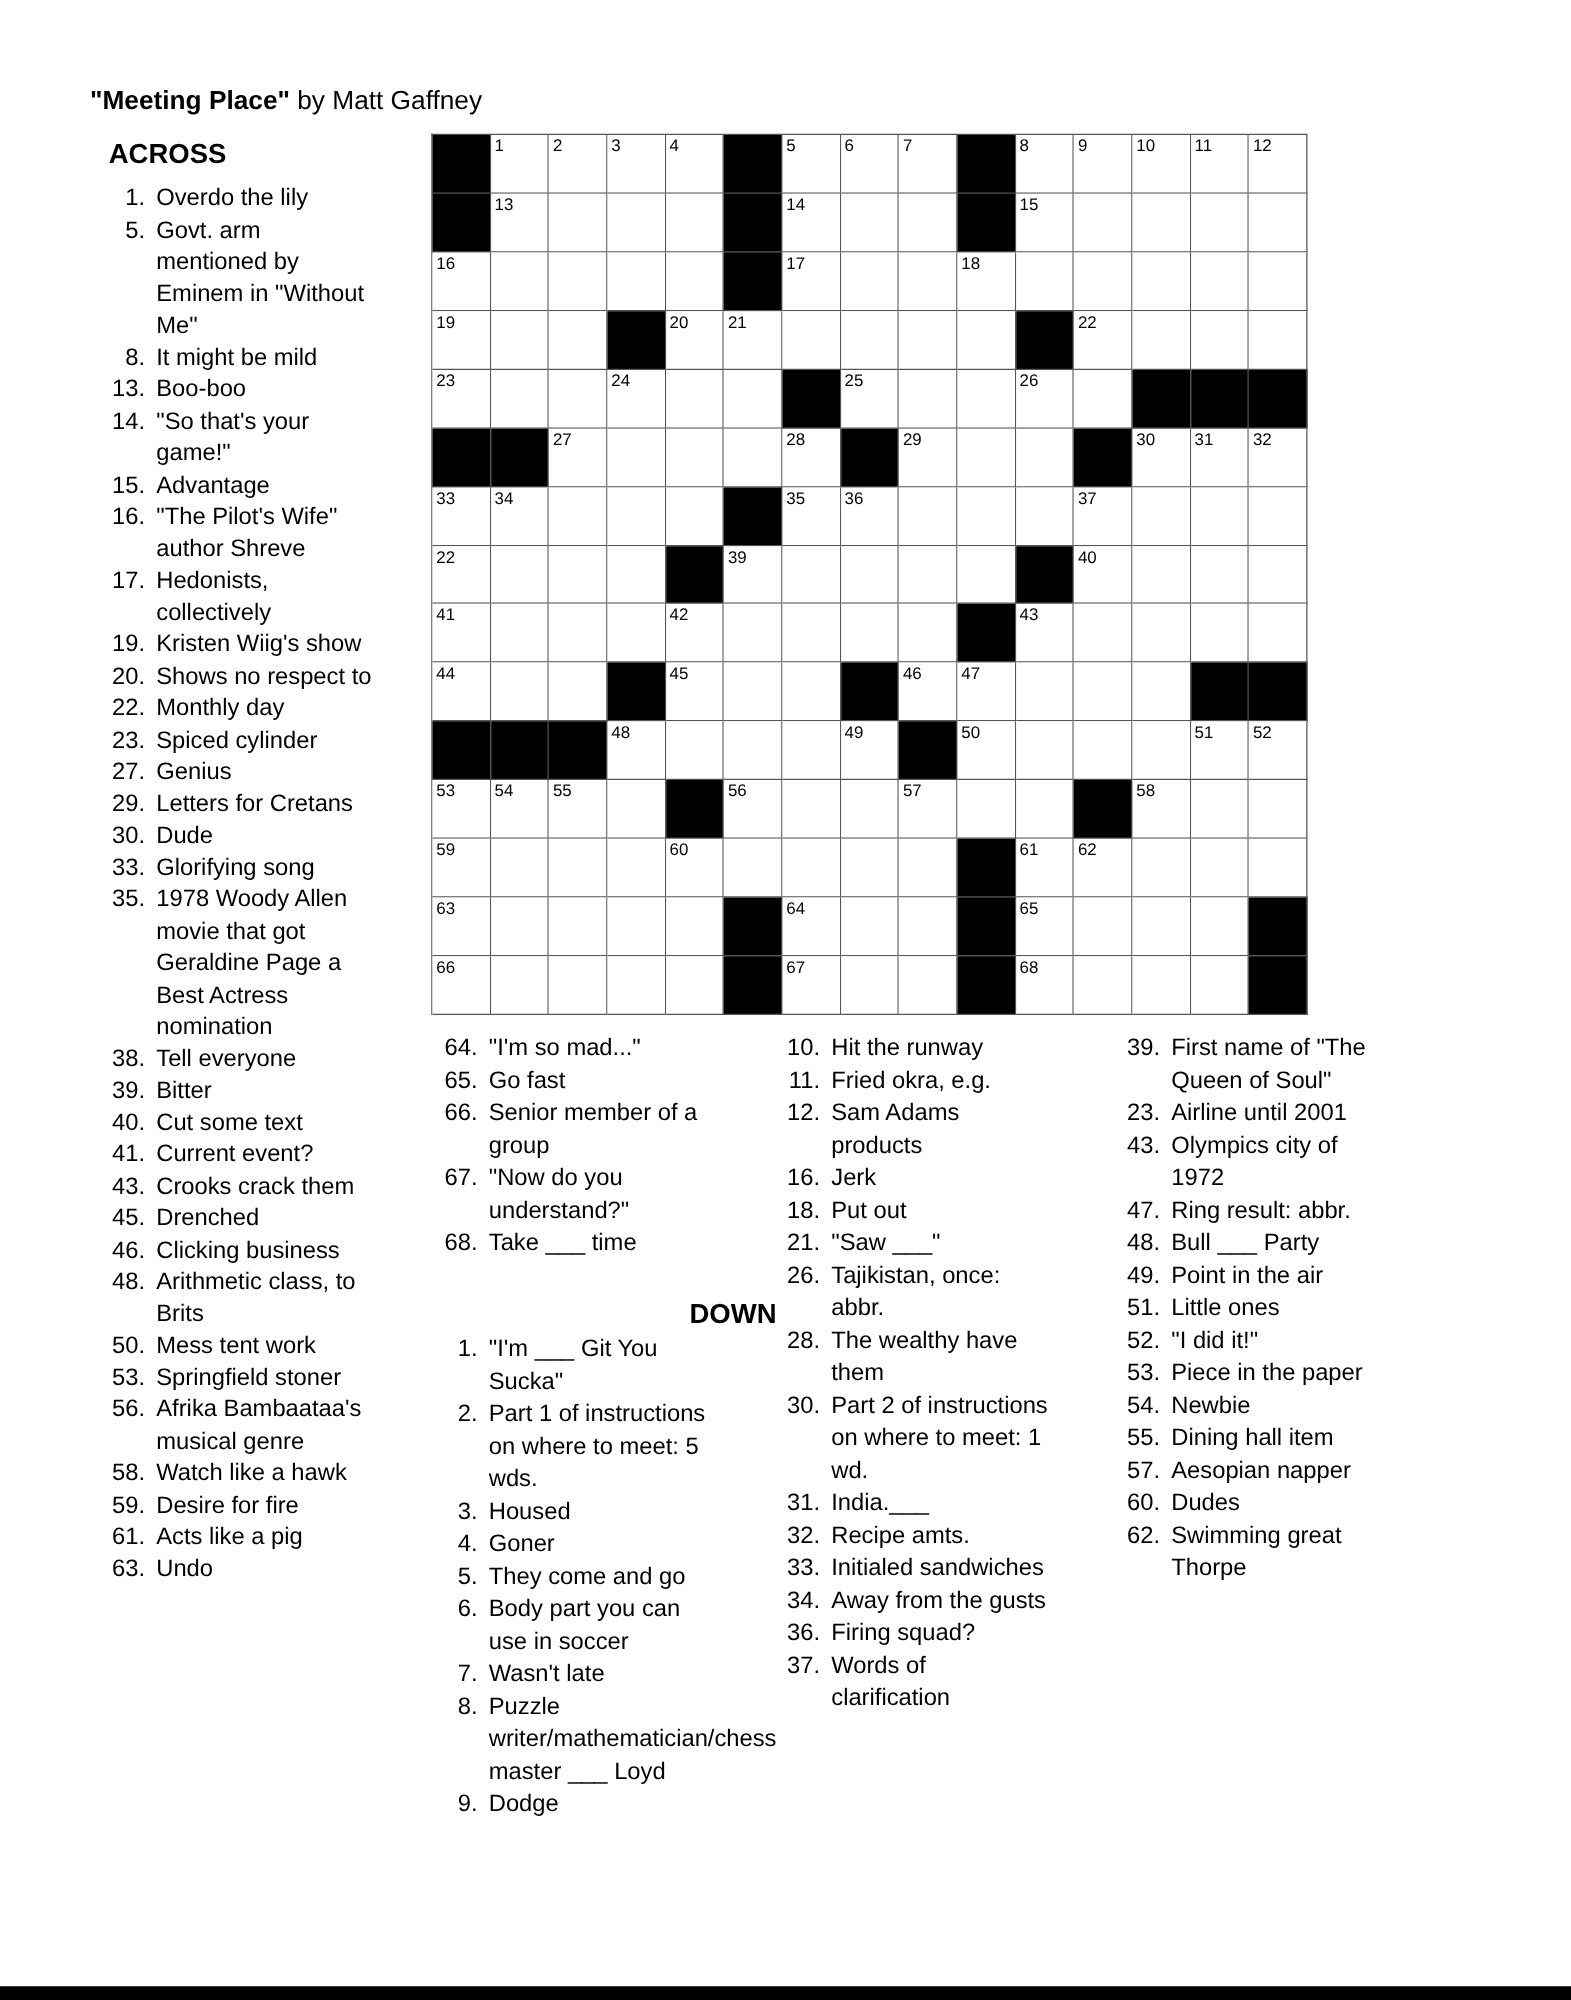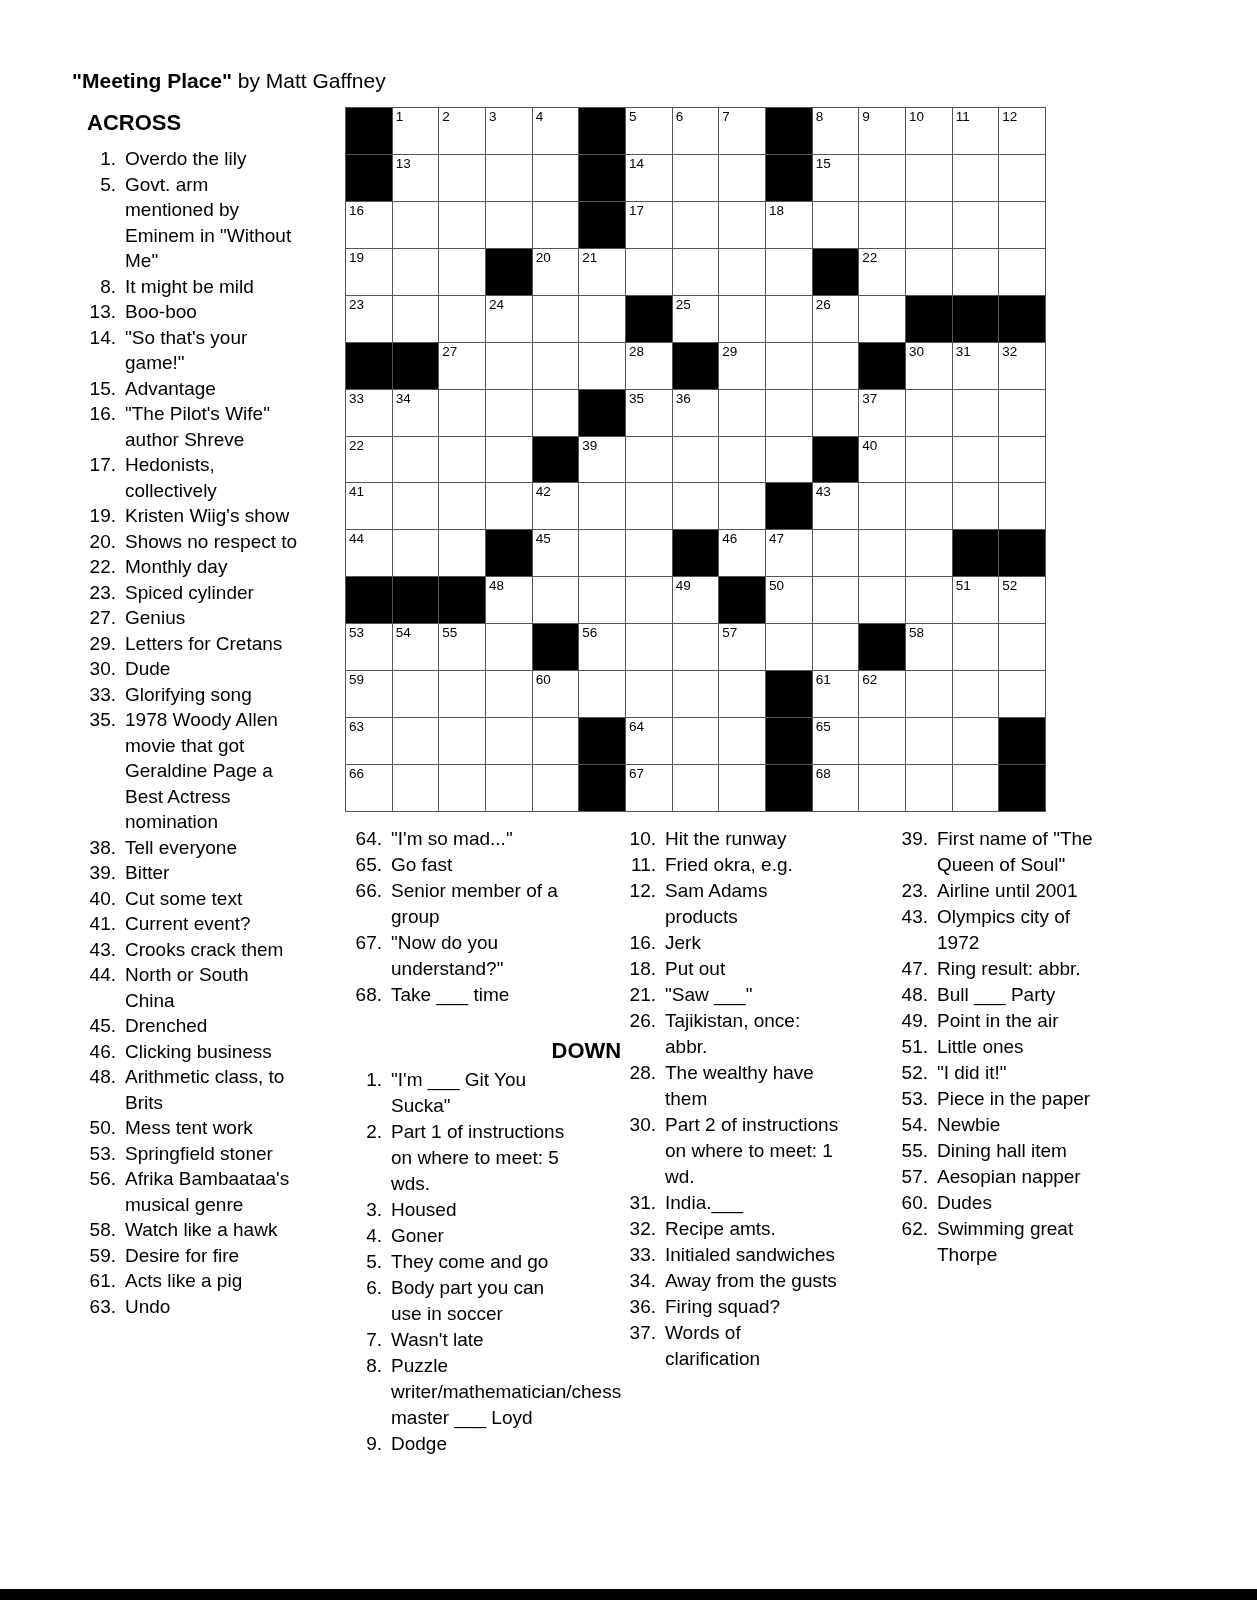--- a/index.html
+++ b/index.html
@@ -499,25 +499,20 @@
       </div>
       <div class="clue">
         <span class="clue-num">41.</span>
         <span class="clue-text">Current event?</span>
       </div>
       <div class="clue">
         <span class="clue-num">43.</span>
         <span class="clue-text">Crooks crack them</span>
       </div>
       <div class="clue">
-        <span class="clue-num">44.</span>
-        <span class="clue-text">North or South
-China</span>
-      </div>
-      <div class="clue">
         <span class="clue-num">45.</span>
         <span class="clue-text">Drenched</span>
       </div>
       <div class="clue">
         <span class="clue-num">46.</span>
         <span class="clue-text">Clicking business</span>
       </div>
       <div class="clue">
         <span class="clue-num">48.</span>
         <span class="clue-text">Arithmetic class, to

